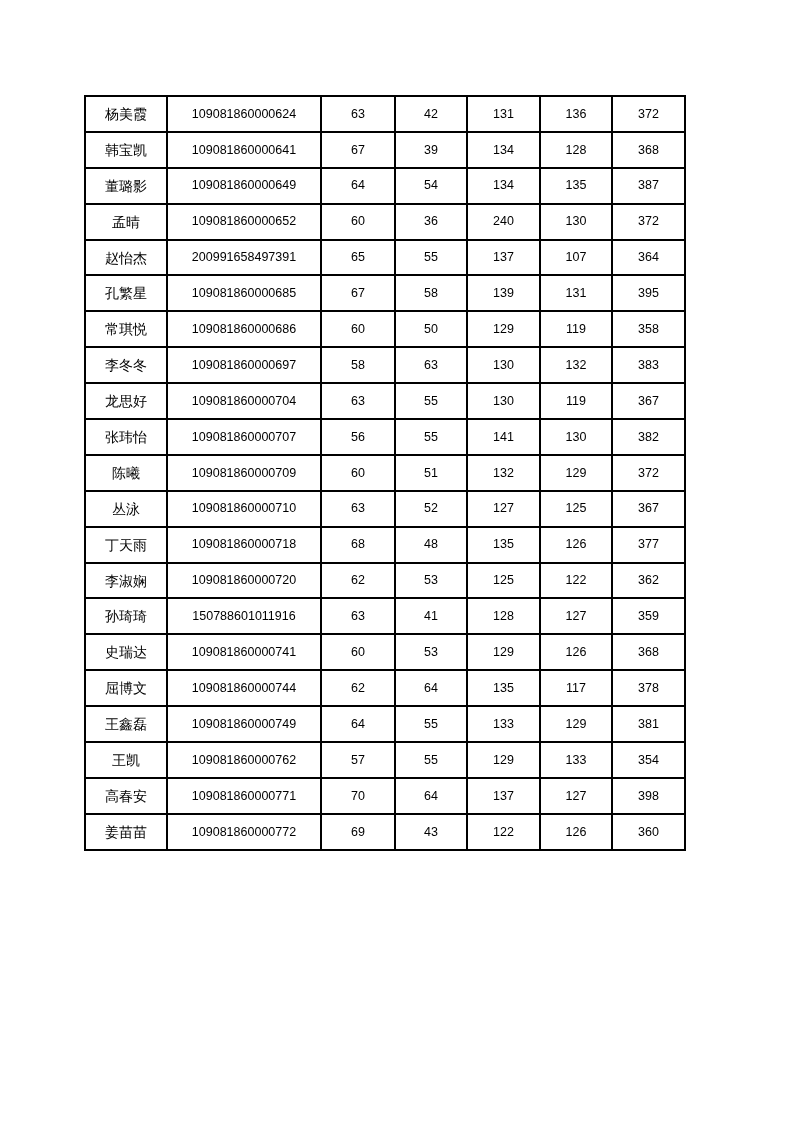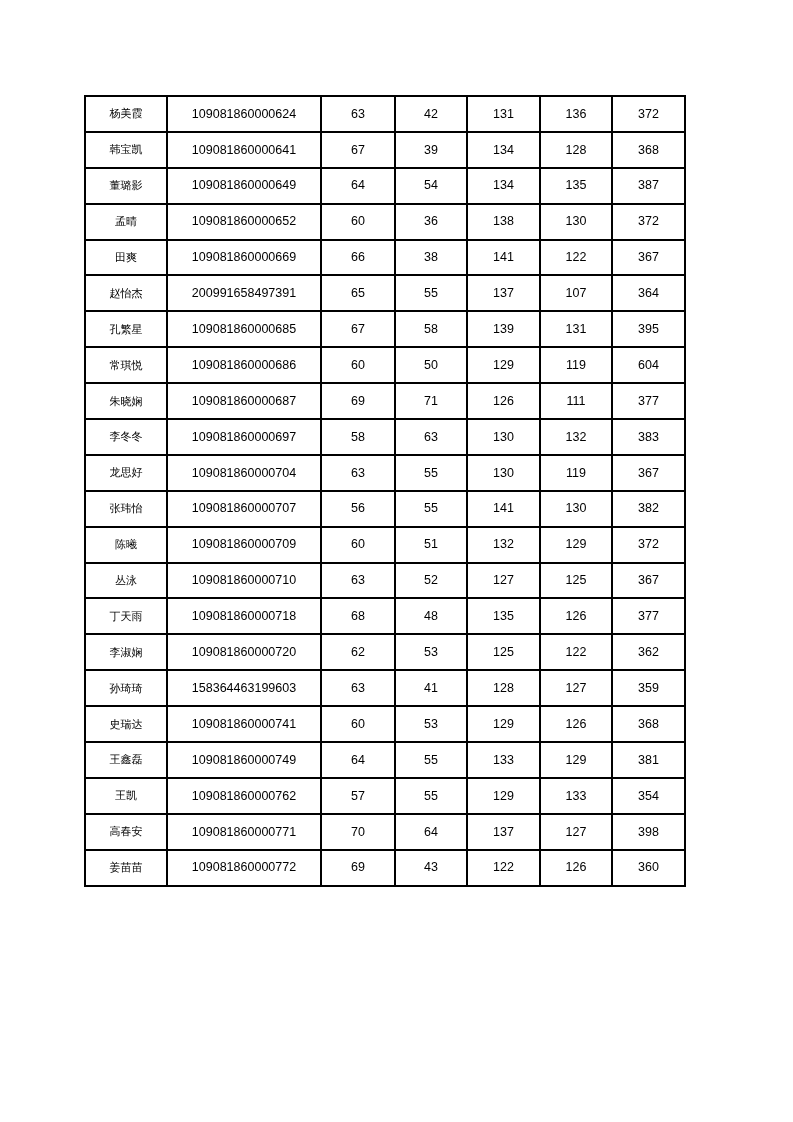--- a/index.html
+++ b/index.html
@@ -28,21 +28,21 @@
     text-align: center;
     vertical-align: middle;
     height: 33.9px;
     padding: 0;
     color: #000000;
     font-size: 12.5px;
     line-height: 1;
     overflow: hidden;
     white-space: nowrap;
   }
-  table.scores td.c0 { font-size: 11px; }
+  table.scores td.c0 { font-size: 14px; }
   col.w-name  { width: 82px;  }
   col.w-id    { width: 154px; }
   col.w-s1    { width: 74px;  }
   col.w-s2    { width: 72px;  }
   col.w-s3    { width: 73px;  }
   col.w-s4    { width: 72px;  }
   col.w-total { width: 73px;  }
 </style>
 </head>
 <body>
@@ -84,32 +84,23 @@
           <td class="c3">54</td>
           <td class="c4">134</td>
           <td class="c5">135</td>
           <td class="c6">387</td>
         </tr>
         <tr>
           <td class="c0">孟晴</td>
           <td class="c1">109081860000652</td>
           <td class="c2">60</td>
           <td class="c3">36</td>
-          <td class="c4">138</td>
+          <td class="c4">240</td>
           <td class="c5">130</td>
           <td class="c6">372</td>
-        </tr>
-        <tr>
-          <td class="c0">田爽</td>
-          <td class="c1">109081860000669</td>
-          <td class="c2">66</td>
-          <td class="c3">38</td>
-          <td class="c4">141</td>
-          <td class="c5">122</td>
-          <td class="c6">367</td>
         </tr>
         <tr>
           <td class="c0">赵怡杰</td>
           <td class="c1">200991658497391</td>
           <td class="c2">65</td>
           <td class="c3">55</td>
           <td class="c4">137</td>
           <td class="c5">107</td>
           <td class="c6">364</td>
         </tr>
@@ -122,30 +113,21 @@
           <td class="c5">131</td>
           <td class="c6">395</td>
         </tr>
         <tr>
           <td class="c0">常琪悦</td>
           <td class="c1">109081860000686</td>
           <td class="c2">60</td>
           <td class="c3">50</td>
           <td class="c4">129</td>
           <td class="c5">119</td>
-          <td class="c6">604</td>
-        </tr>
-        <tr>
-          <td class="c0">朱晓娴</td>
-          <td class="c1">109081860000687</td>
-          <td class="c2">69</td>
-          <td class="c3">71</td>
-          <td class="c4">126</td>
-          <td class="c5">111</td>
-          <td class="c6">377</td>
+          <td class="c6">358</td>
         </tr>
         <tr>
           <td class="c0">李冬冬</td>
           <td class="c1">109081860000697</td>
           <td class="c2">58</td>
           <td class="c3">63</td>
           <td class="c4">130</td>
           <td class="c5">132</td>
           <td class="c6">383</td>
         </tr>
@@ -198,35 +180,44 @@
           <td class="c0">李淑娴</td>
           <td class="c1">109081860000720</td>
           <td class="c2">62</td>
           <td class="c3">53</td>
           <td class="c4">125</td>
           <td class="c5">122</td>
           <td class="c6">362</td>
         </tr>
         <tr>
           <td class="c0">孙琦琦</td>
-          <td class="c1">158364463199603</td>
+          <td class="c1">150788601011916</td>
           <td class="c2">63</td>
           <td class="c3">41</td>
           <td class="c4">128</td>
           <td class="c5">127</td>
           <td class="c6">359</td>
         </tr>
         <tr>
           <td class="c0">史瑞达</td>
           <td class="c1">109081860000741</td>
           <td class="c2">60</td>
           <td class="c3">53</td>
           <td class="c4">129</td>
           <td class="c5">126</td>
           <td class="c6">368</td>
+        </tr>
+        <tr>
+          <td class="c0">屈博文</td>
+          <td class="c1">109081860000744</td>
+          <td class="c2">62</td>
+          <td class="c3">64</td>
+          <td class="c4">135</td>
+          <td class="c5">117</td>
+          <td class="c6">378</td>
         </tr>
         <tr>
           <td class="c0">王鑫磊</td>
           <td class="c1">109081860000749</td>
           <td class="c2">64</td>
           <td class="c3">55</td>
           <td class="c4">133</td>
           <td class="c5">129</td>
           <td class="c6">381</td>
         </tr>

